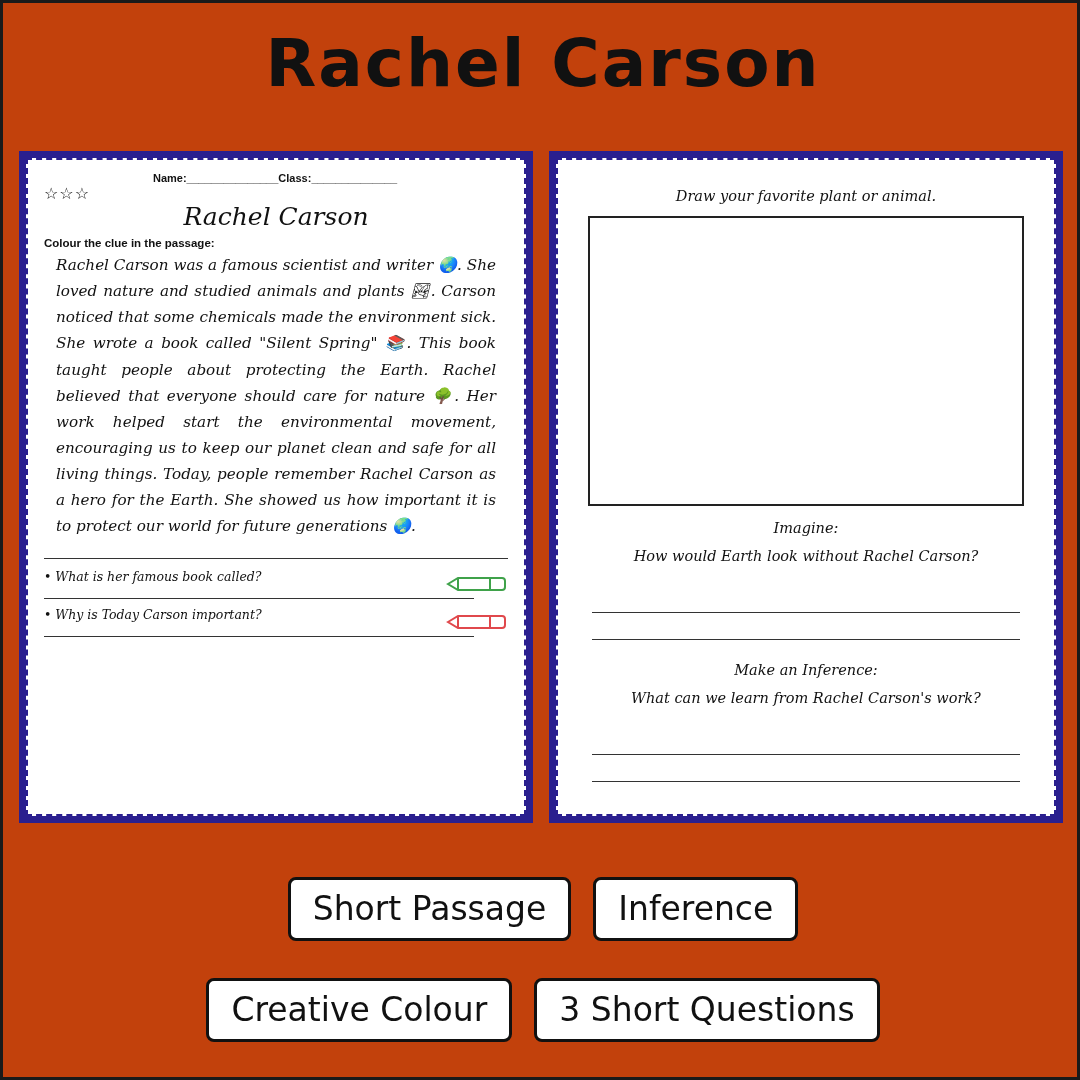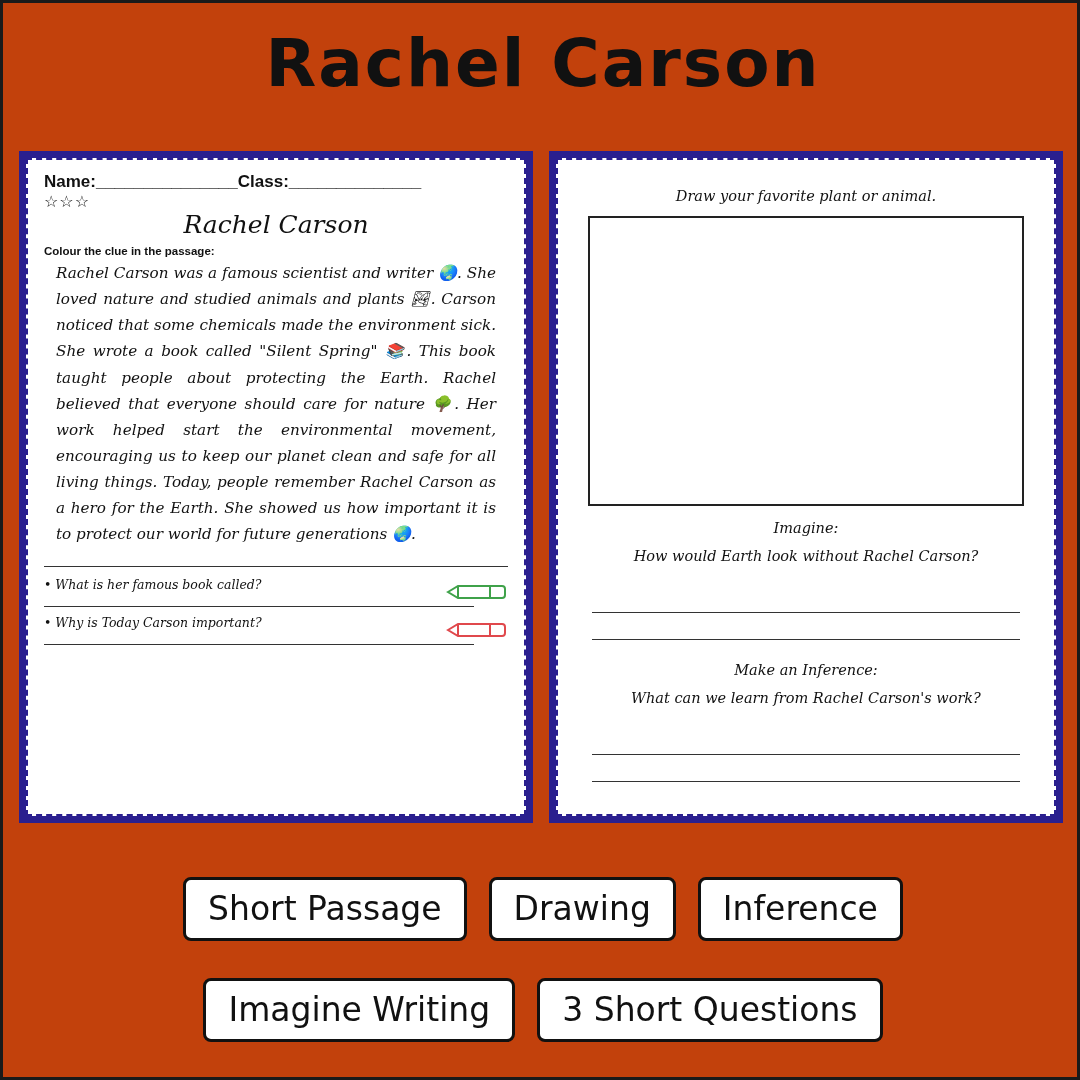--- a/index.html
+++ b/index.html
@@ -62,22 +62,22 @@
   #sheet-right {
     left: 546px;
     top: 148px;
     width: 514px;
     height: 672px;
   }
 
   
   .meta-row {
     display: flex;
-    justify-content: flex-start;
-    font-size: 17px;
+    justify-content: center;
+    font-size: 11px;
     font-weight: bold;
     color: #111;
     font-family: "Liberation Sans", sans-serif;
     padding: 2px 6px 0 4px;
   }
   .stars {
     margin: 2px 0 0 4px;
     font-size: 16px;
     color: #111;
     letter-spacing: 1px;
@@ -270,22 +270,21 @@
           <div class="aline"></div>
           <div class="aline"></div>
         </div>
       </div>
 
     </div>
   </div>
 
   <div class="pills-row" id="pills-row-1">
     <div class="pill">Short Passage</div>
-    <div class="pill">Drawing</div>
     <div class="pill">Inference</div>
   </div>
 
   <div class="pills-row" id="pills-row-2">
-    <div class="pill">Imagine Writing</div>
+    <div class="pill">Creative Colour</div>
     <div class="pill">3 Short Questions</div>
   </div>
 
 </div>
 
 </body></html>

